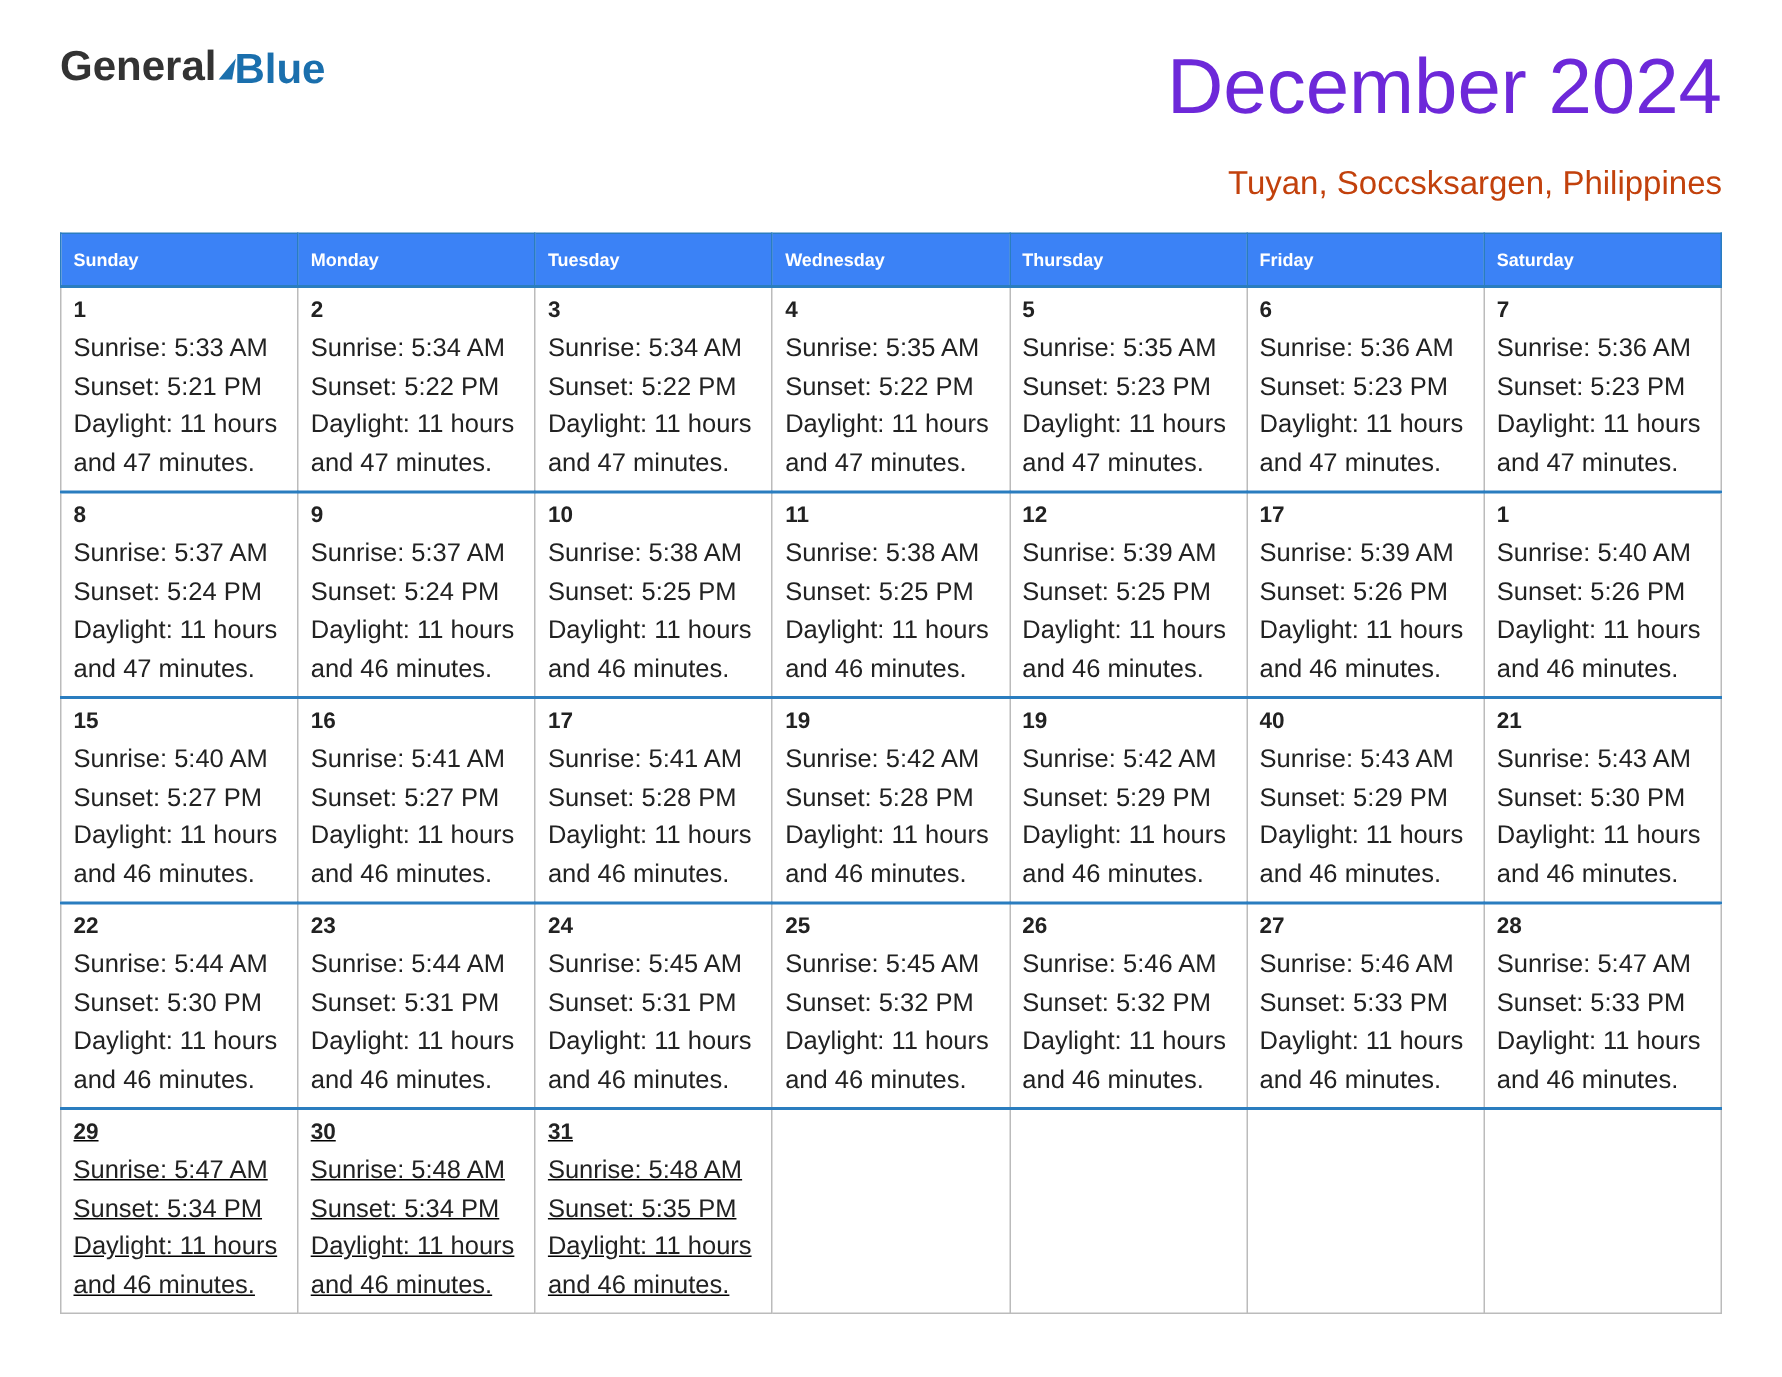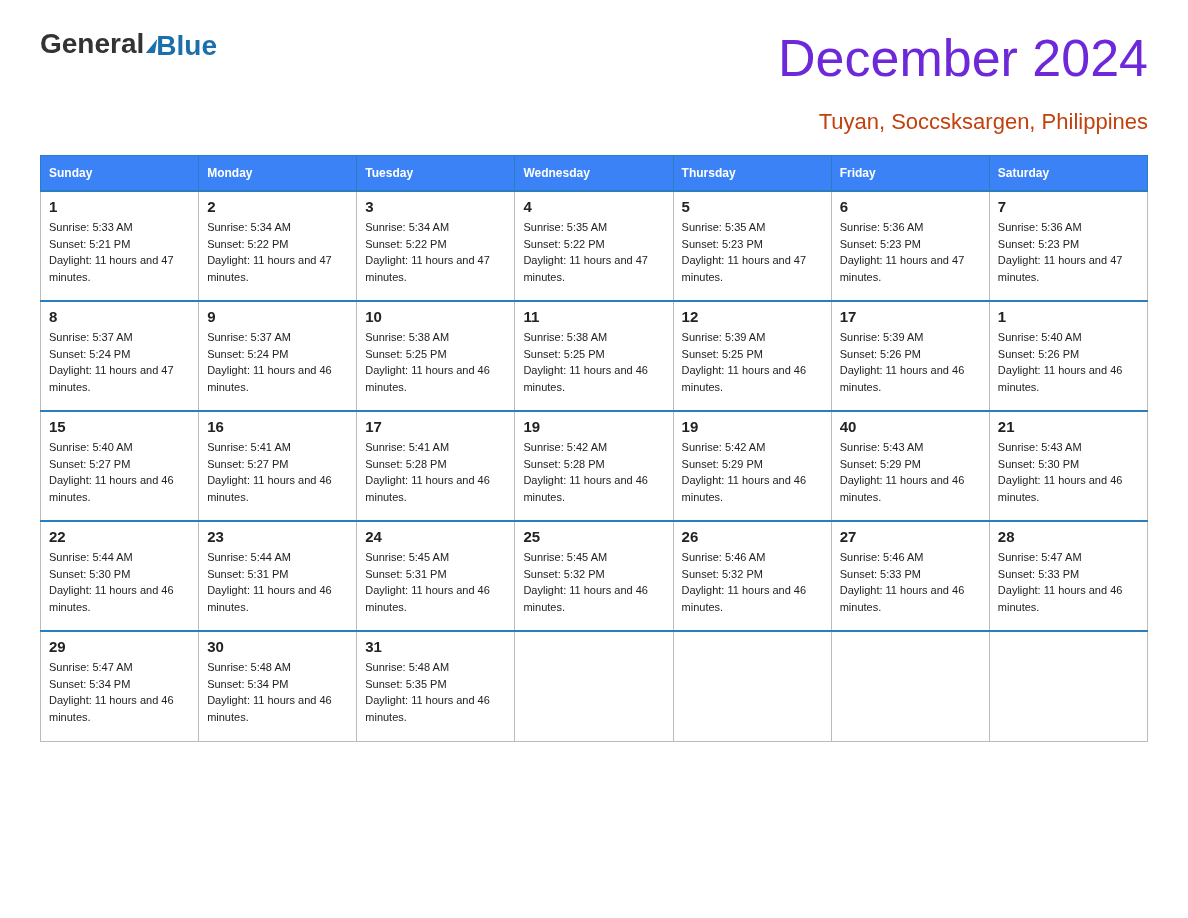--- a/index.html
+++ b/index.html
@@ -71,29 +71,30 @@
       color: #222;
       height: 110px;
     }
     .day-num {
       font-size: 15px;
       font-weight: bold;
       display: block;
       margin-bottom: 4px;
     }
     .day-info {
-      font-size: 11px;
+      font-size: 17px;
       line-height: 1.5;
       color: #222;
     }
     .calendar tr {
       border-bottom: 2px solid #2a7dbf;
     }
     .calendar tbody tr:last-child {
       border-bottom: 1px solid #bbb;
+      text-decoration: underline;
     }
     .empty-cell {
       background: #fff;
     }
   </style>
 </head>
 <body>
 
 <div class="header">
   <div class="logo">

